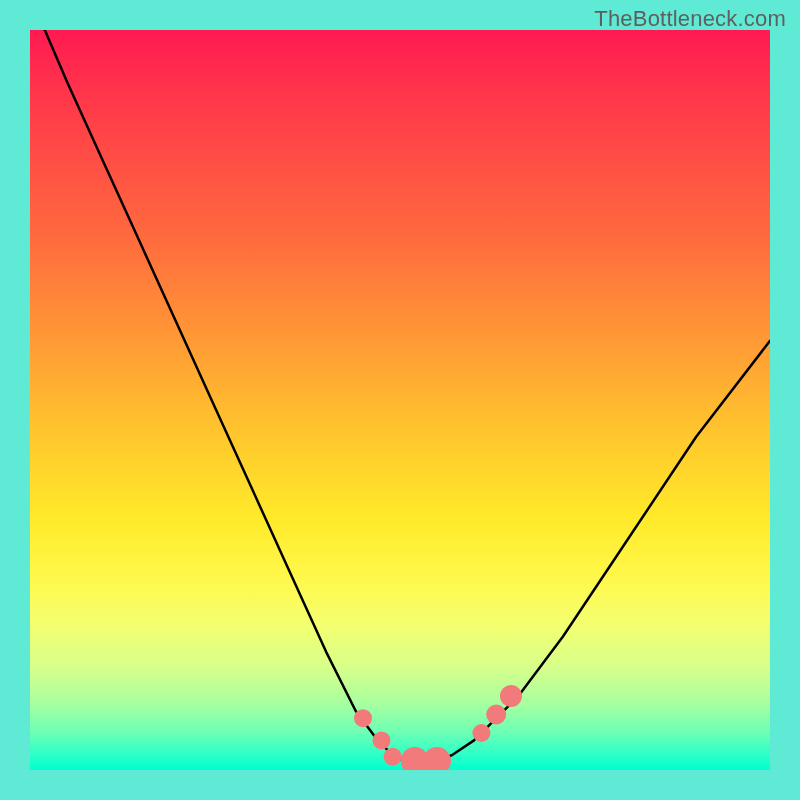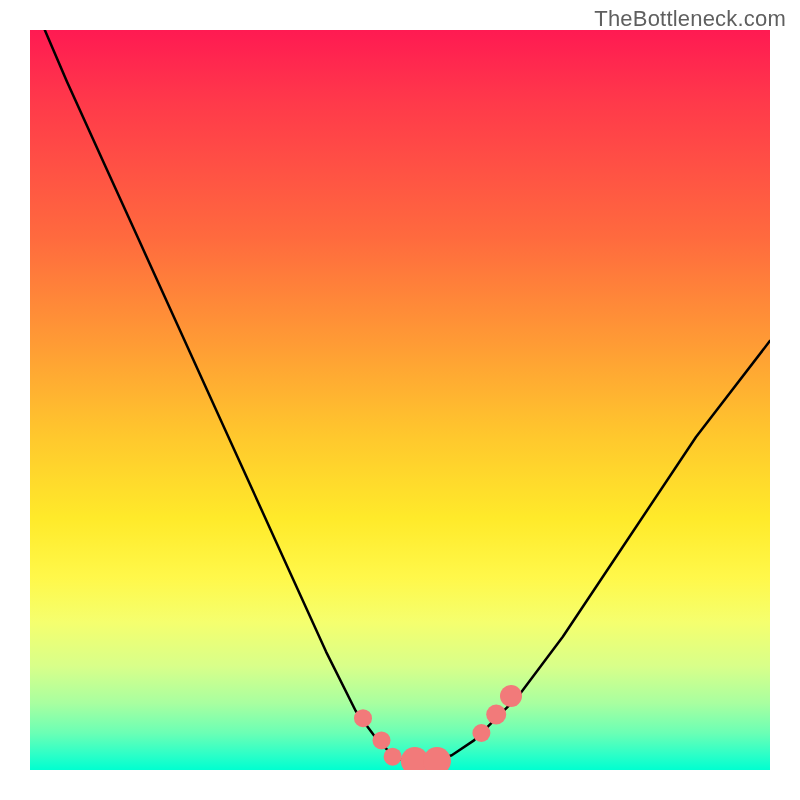--- a/index.html
+++ b/index.html
@@ -8,21 +8,21 @@
     width: 800px;
     height: 800px;
     background: #000;
     overflow: hidden;
     font-family: Arial, Helvetica, sans-serif;
   }
   .frame {
     position: relative;
     width: 800px;
     height: 800px;
-    background: #ffffff;
+    background: #5eead4;
   }
   .watermark {
     position: absolute;
     top: 6px;
     right: 14px;
     color: #5f5f5f;
     font-size: 22px;
     font-weight: 400;
     letter-spacing: 0.2px;
     z-index: 10;

